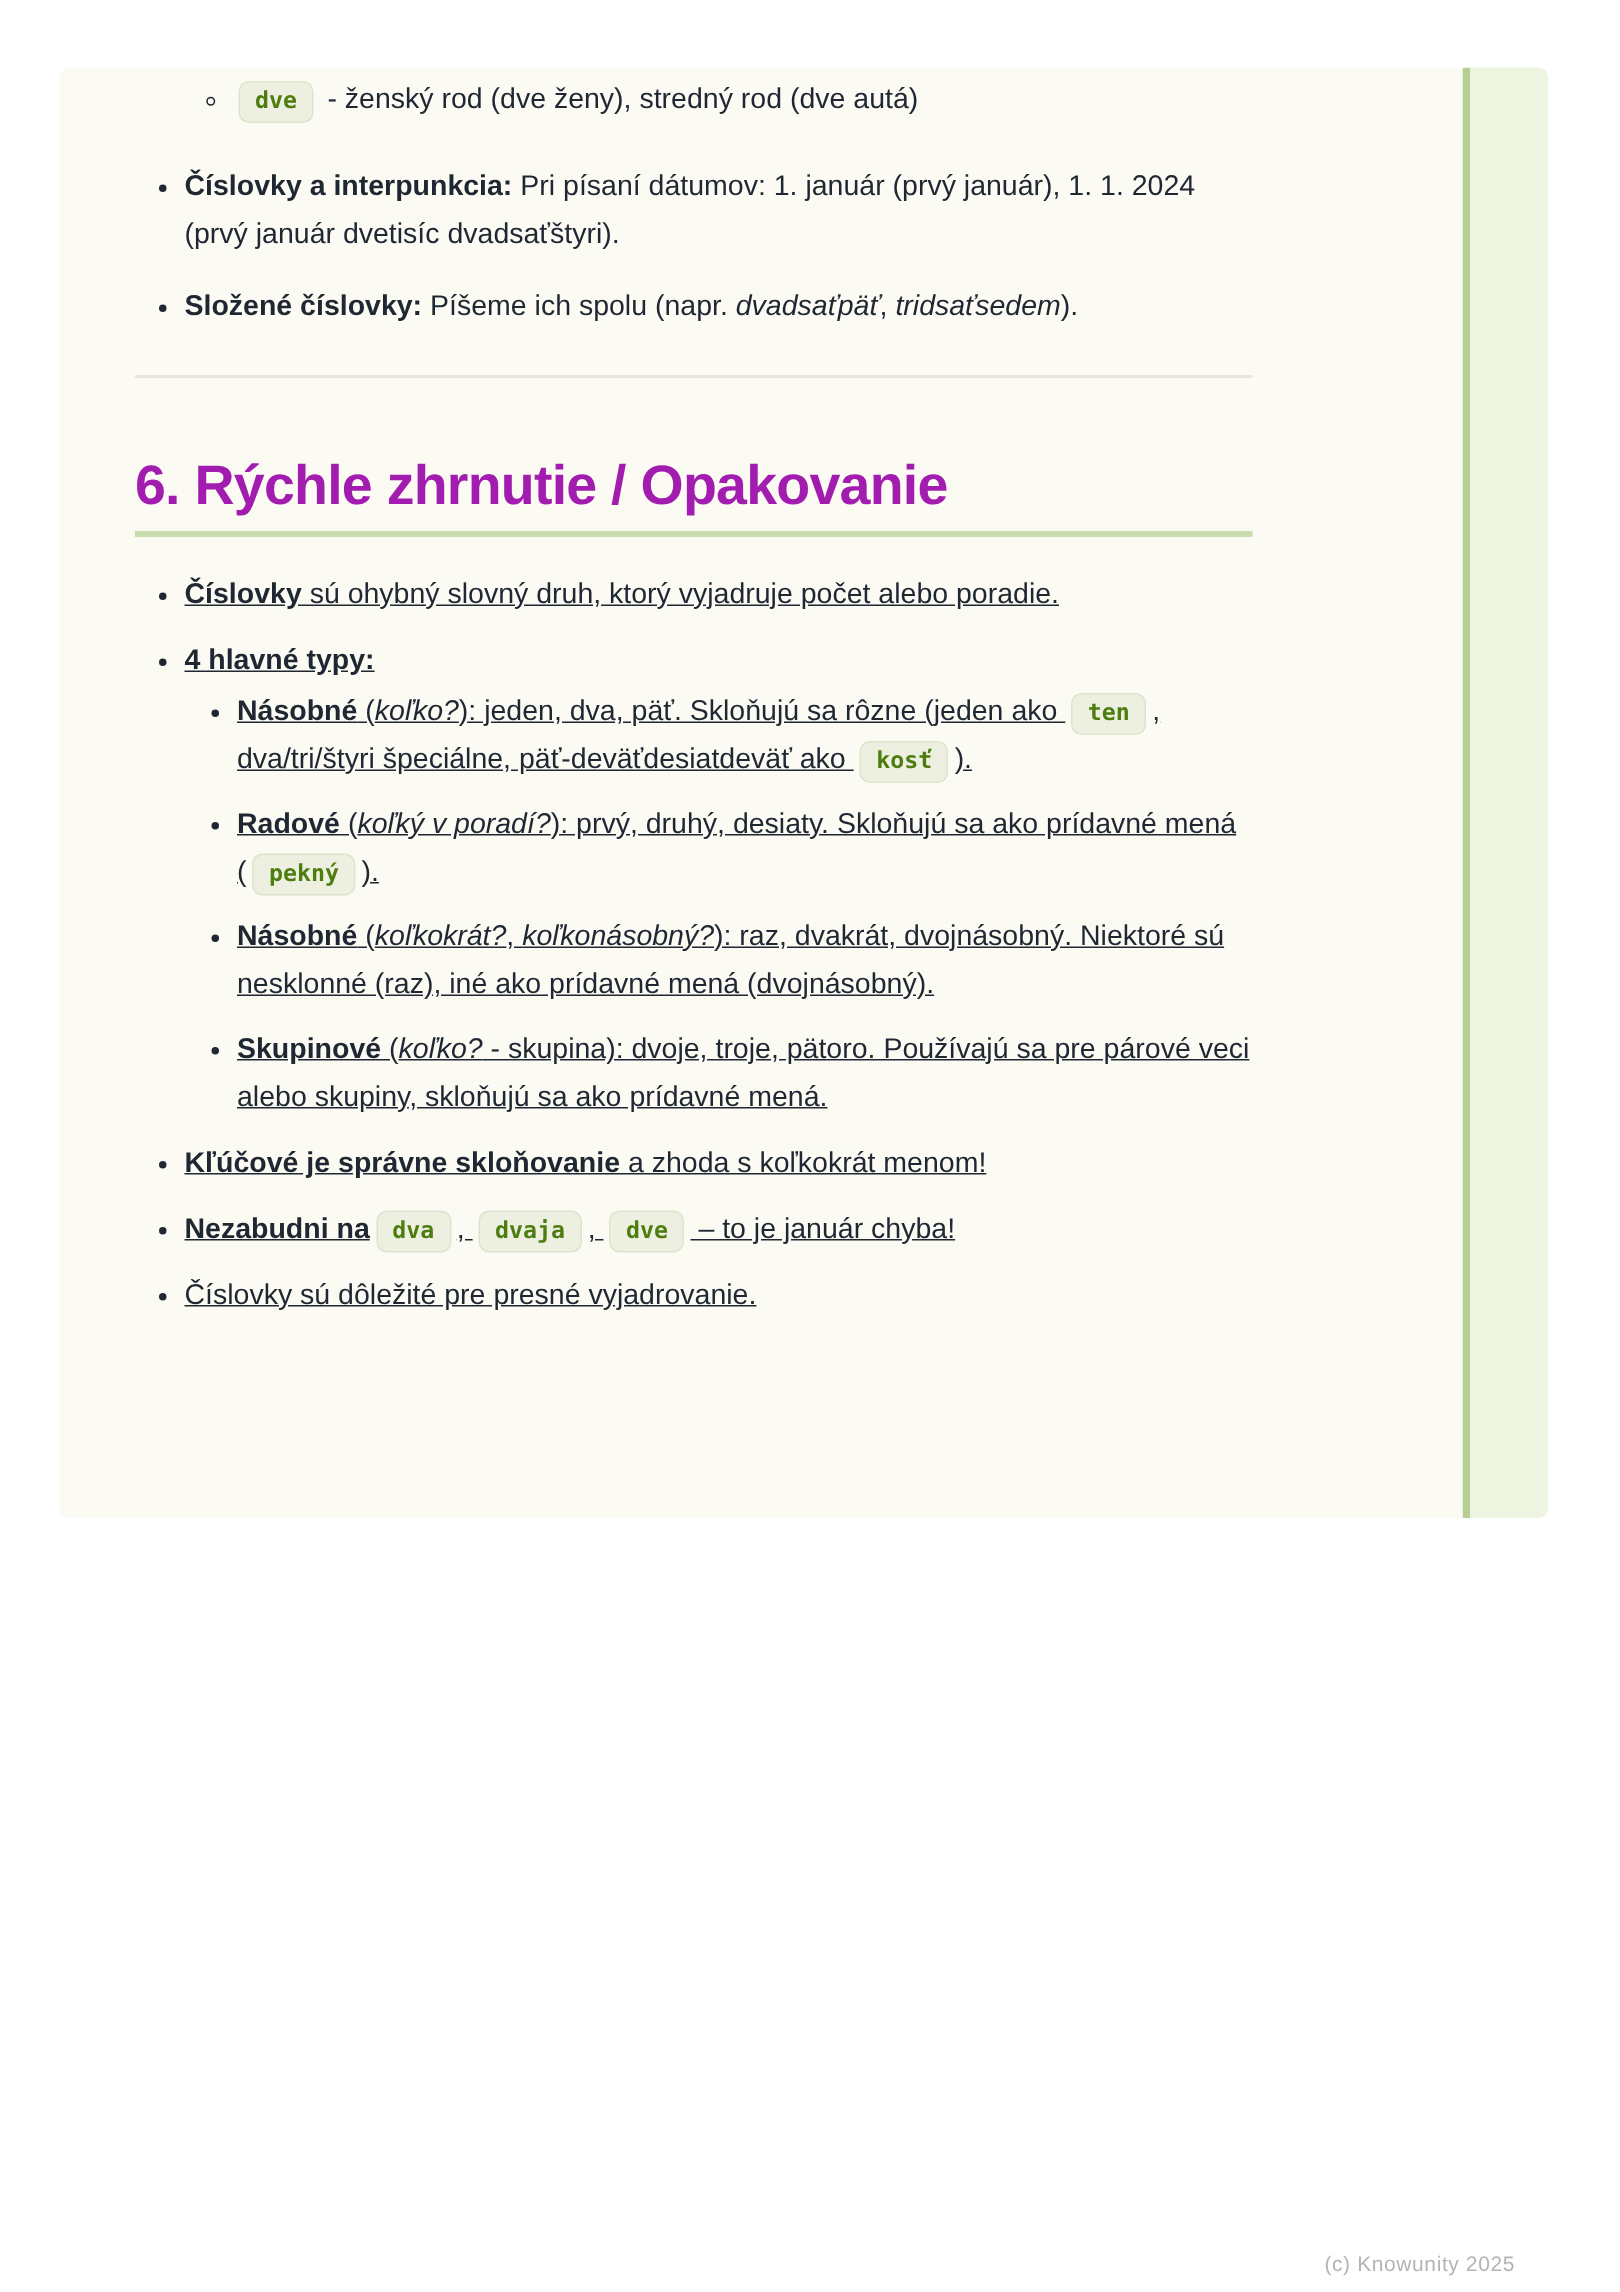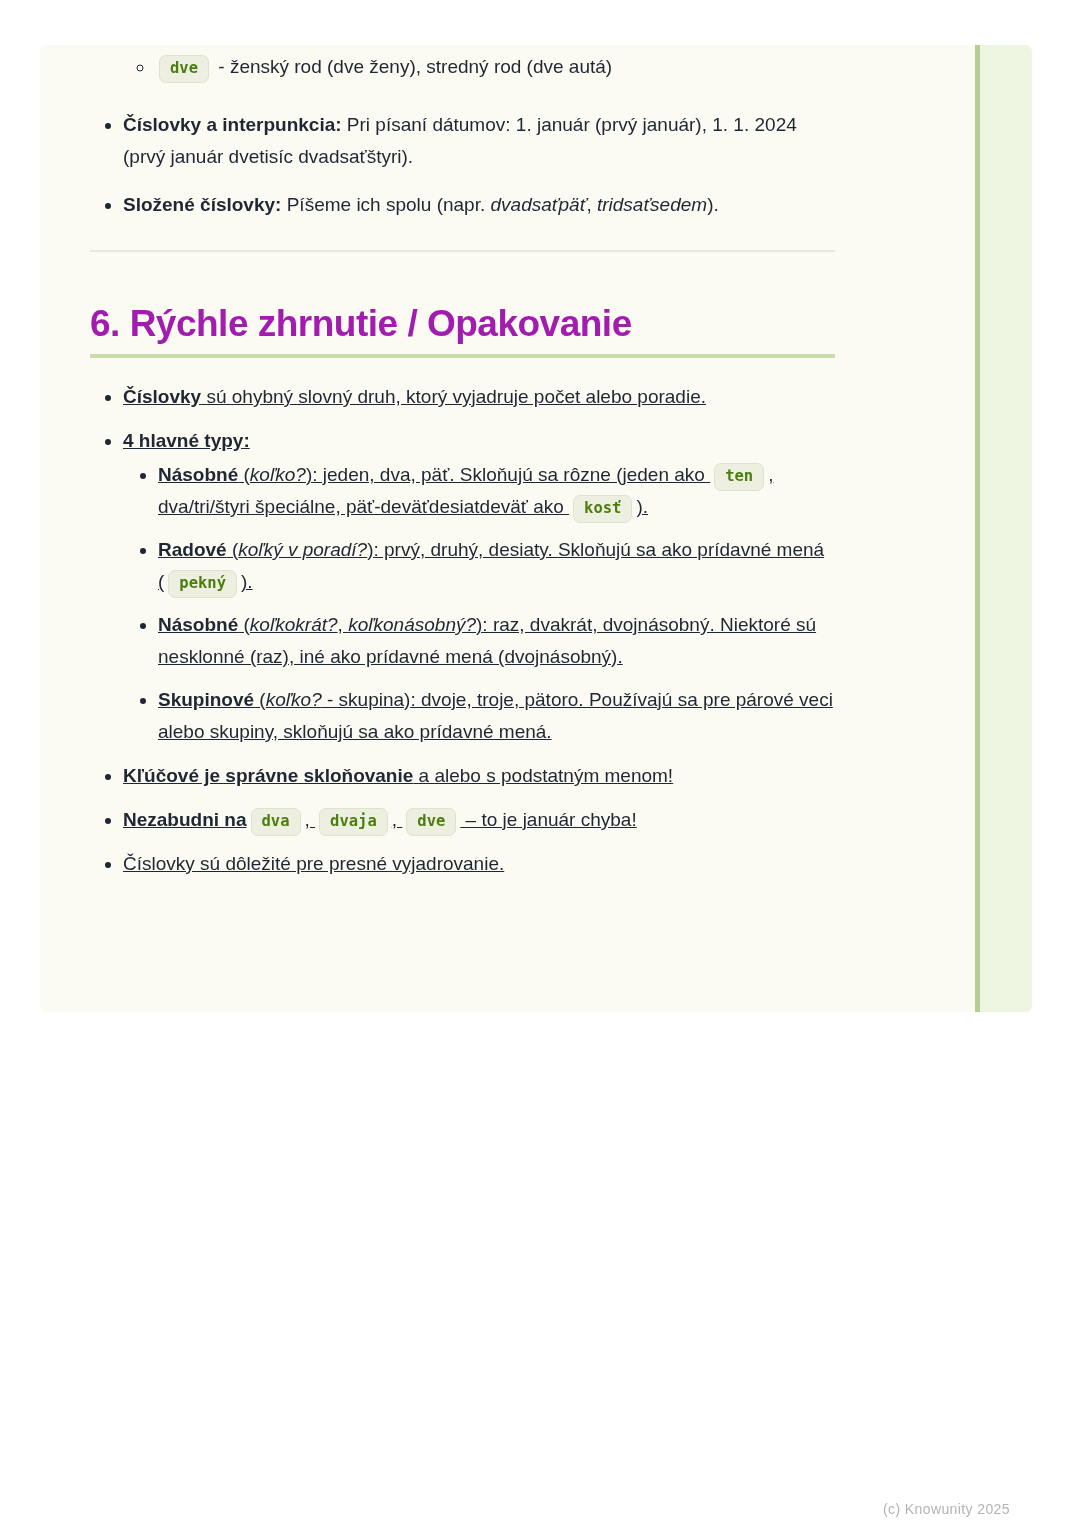--- a/index.html
+++ b/index.html
@@ -144,21 +144,21 @@
             <li>
               <b>Násobné</b><span> (</span><span class="it">koľkokrát?</span><span>, </span><span class="it">koľkonásobný?</span><span>): raz, dvakrát, dvojnásobný. Niektoré sú nesklonné (raz), iné ako prídavné mená (dvojnásobný).</span>
             </li>
             <li>
               <b>Skupinové</b><span> (</span><span class="it">koľko?</span><span> - skupina): dvoje, troje, pätoro. Používajú sa pre párové veci alebo skupiny, skloňujú sa ako prídavné mená.</span>
             </li>
           </ul>
         </li>
 
         <li>
-          <b>Kľúčové je správne skloňovanie</b><span> a alebo s podstatným menom!</span>
+          <b>Kľúčové je správne skloňovanie</b><span> a zhoda s koľkokrát menom!</span>
         </li>
 
         <li>
           <b>Nezabudni na</b><span class="chip">dva</span><span>, </span><span class="chip">dvaja</span><span>, </span><span class="chip">dve</span><span> – to je január chyba!</span>
         </li>
 
         <li>
           <span>Číslovky sú dôležité pre presné vyjadrovanie.</span>
         </li>
       </ul>

